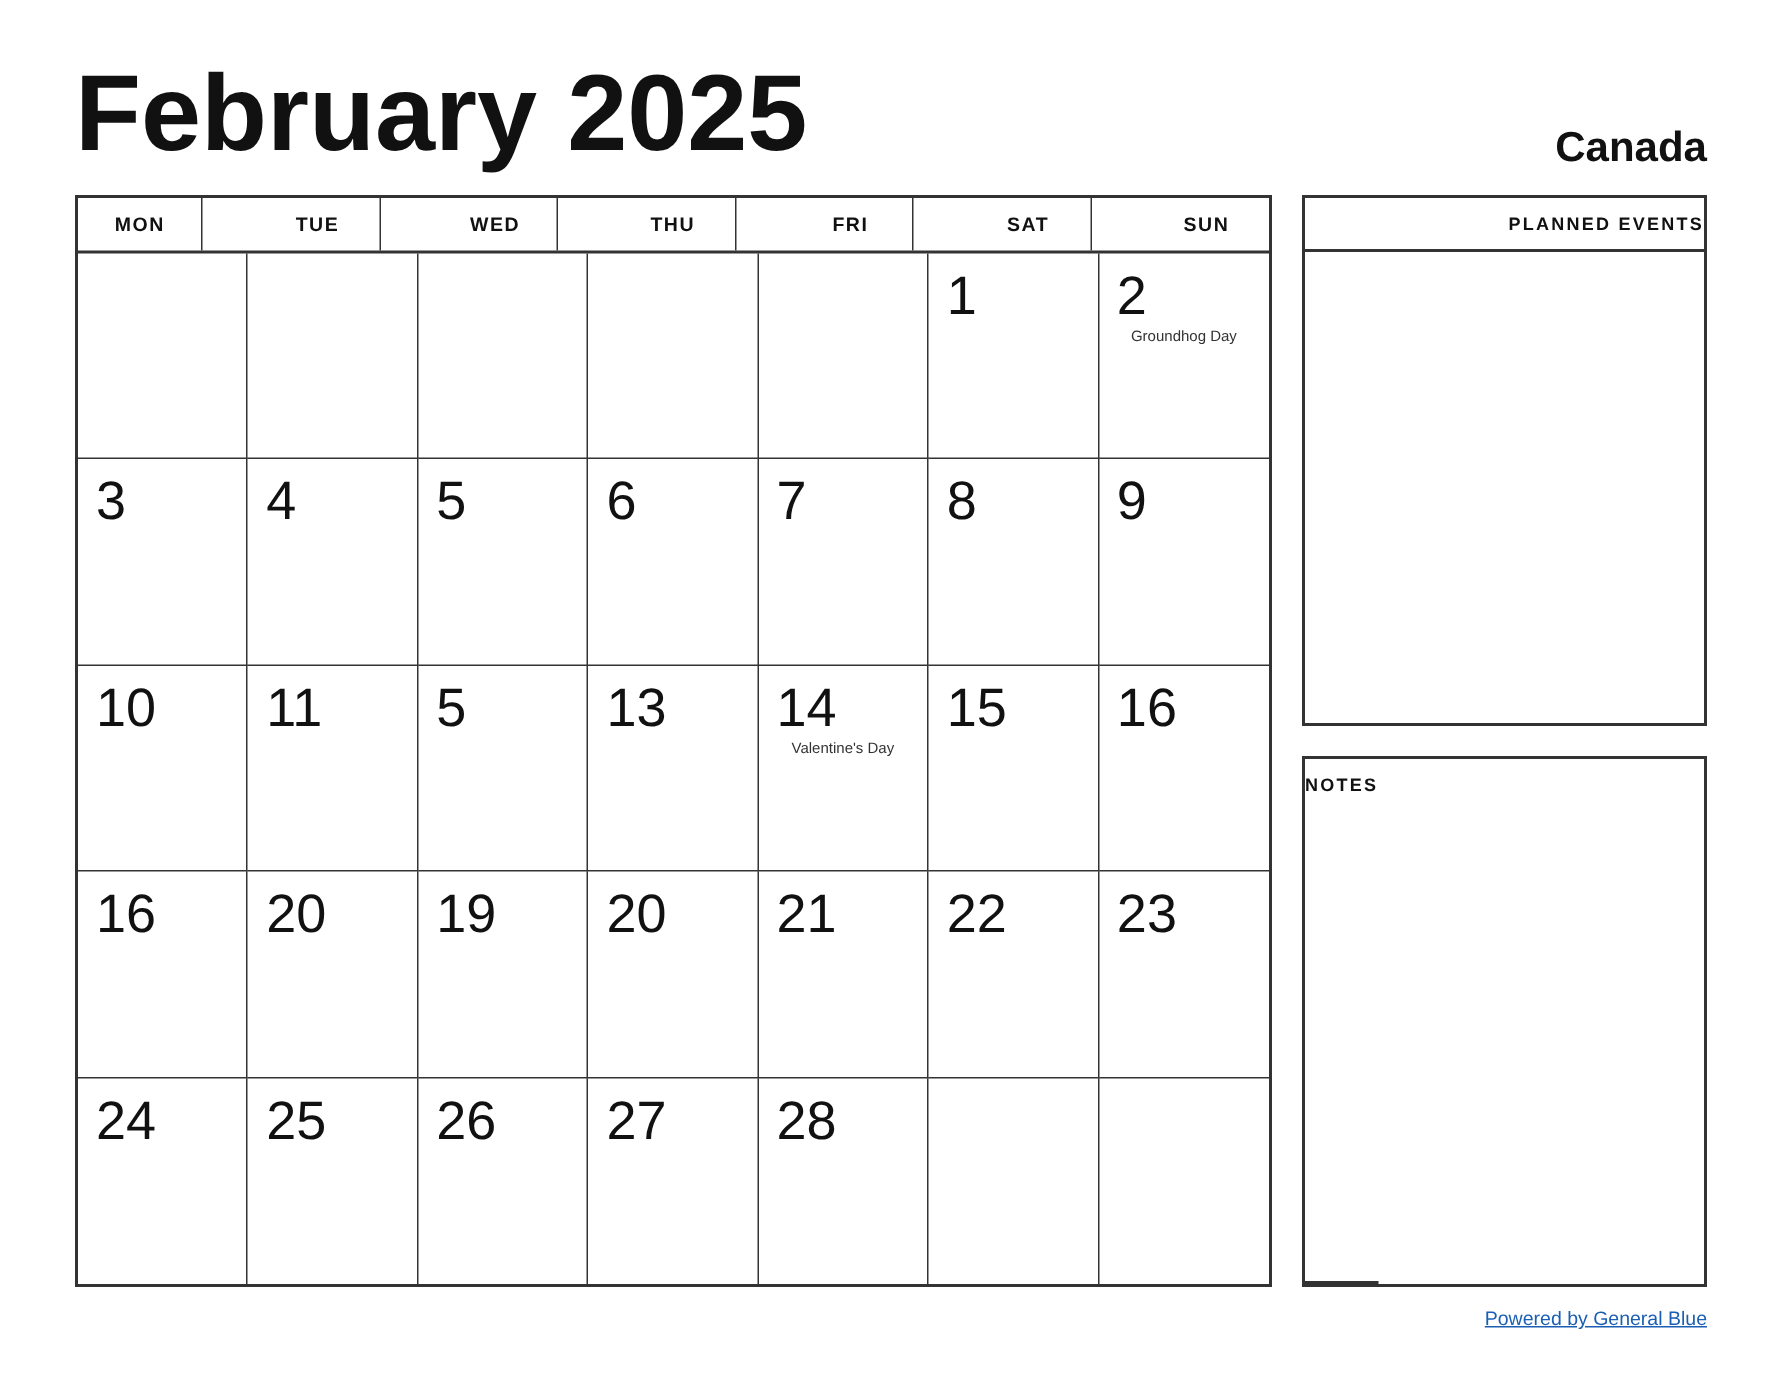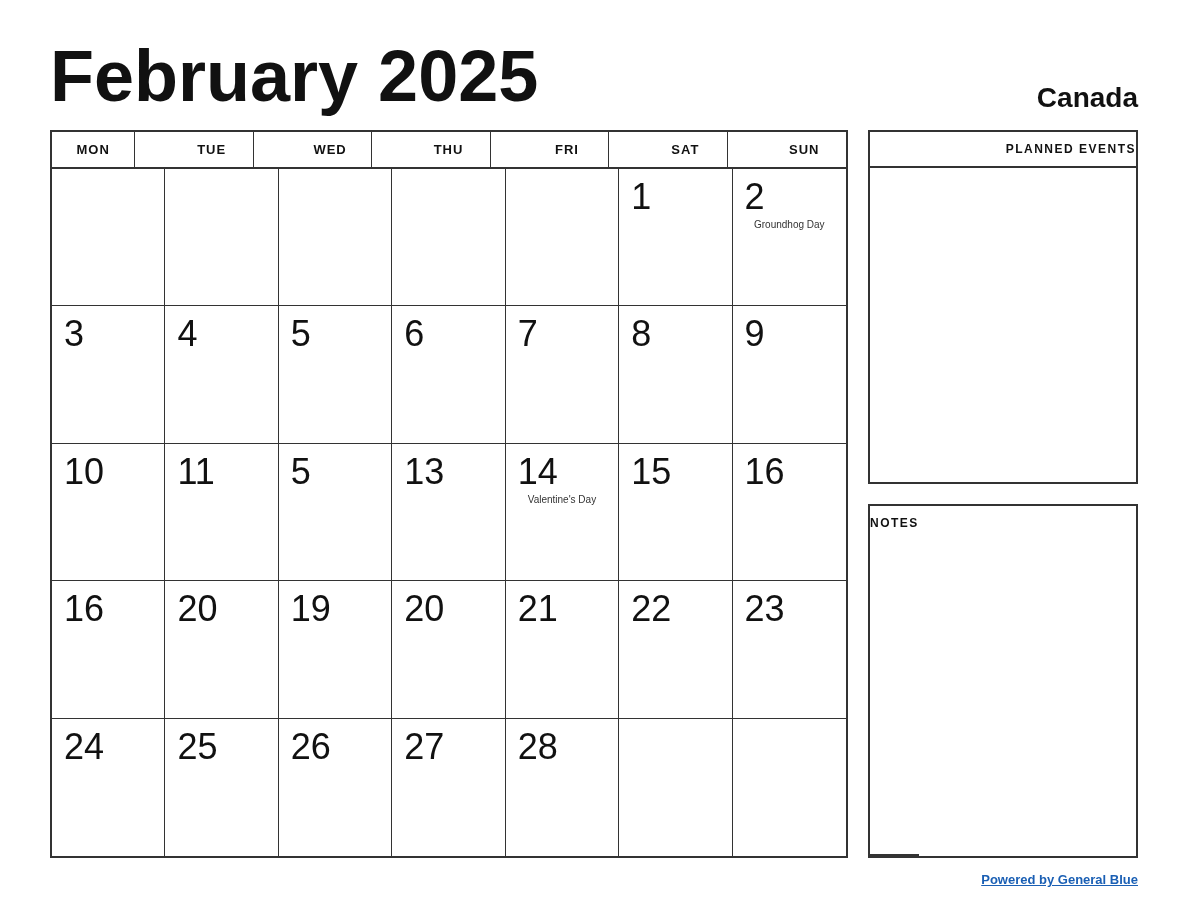--- a/index.html
+++ b/index.html
@@ -160,21 +160,20 @@
     .footer {
       margin-top: 12px;
       text-align: right;
       padding-right: 0;
     }
 
     .powered-by {
       font-size: 13px;
       color: #1a5fb4;
       text-decoration: underline;
-      font-weight: bold;
     }
 
     .day-cell.no-bottom {
       border-bottom: none;
     }
   </style>
 </head>
 <body>
 
 <div class="page">

